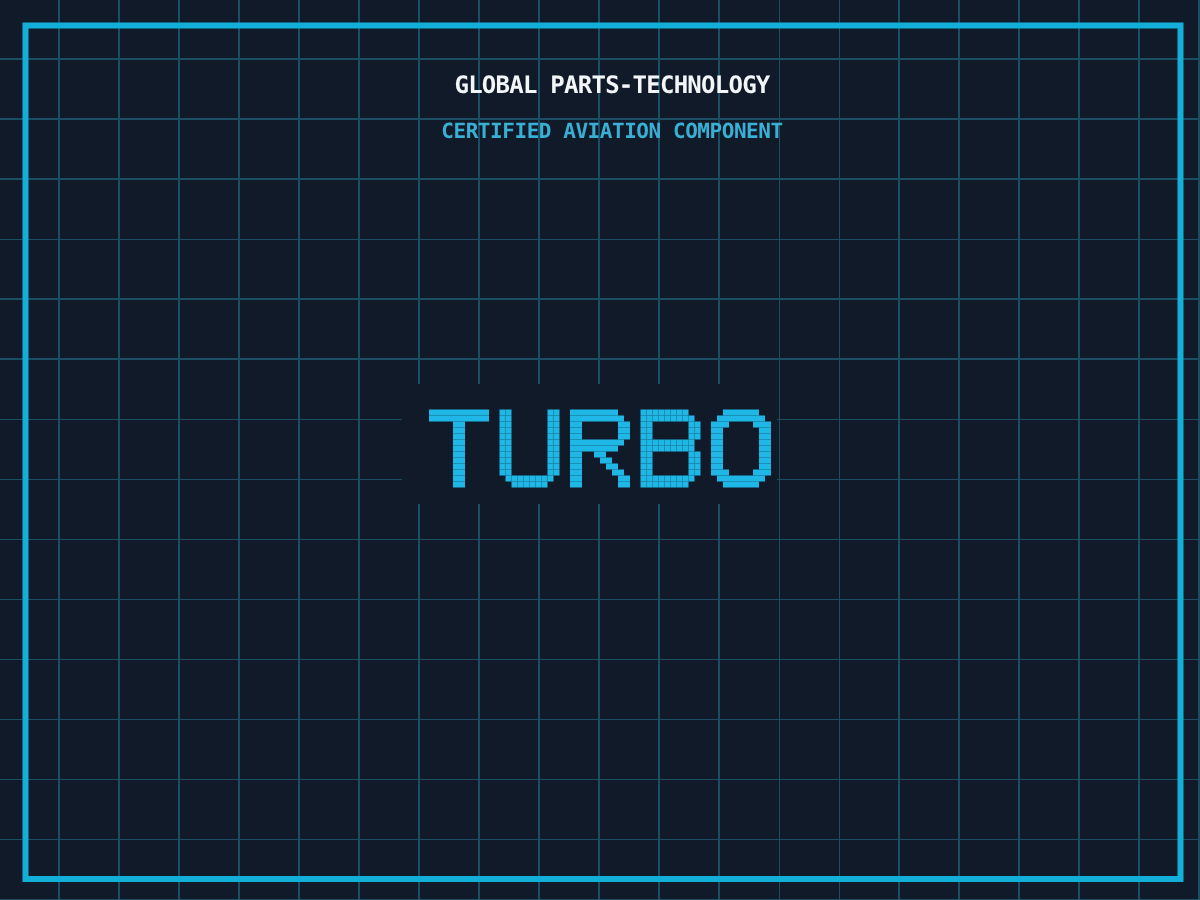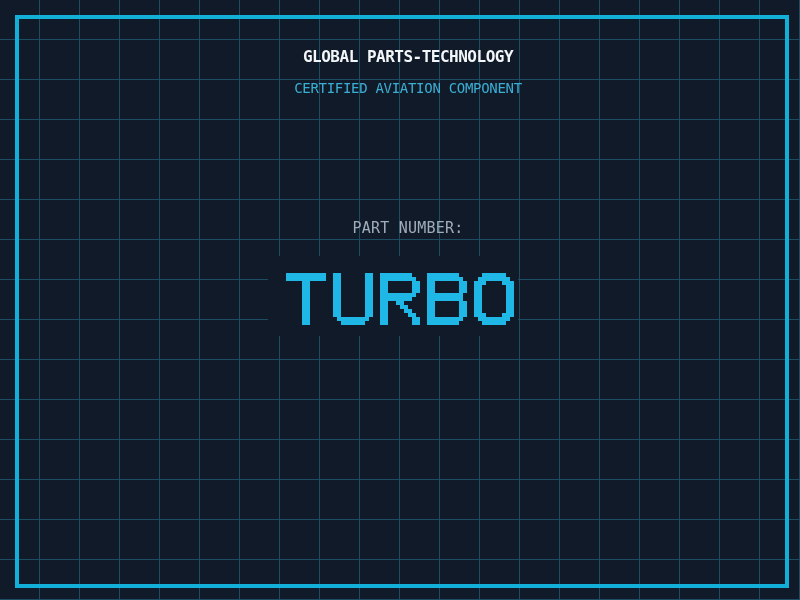--- a/index.html
+++ b/index.html
@@ -24,20 +24,21 @@
     border:4px solid var(--frame,#12b0d9);box-sizing:border-box;
   }
   .text{position:absolute;left:16px;right:0;text-align:center;white-space:pre;line-height:1.15;}
   .brand{
     top:48px;font-size:16px;font-weight:bold;letter-spacing:-0.5px;
     color:var(--brand-color,#f2f6f8);
   }
   .tagline{
     top:80px;font-size:14px;letter-spacing:-0.3px;
     color:var(--tagline-color,#3aafd4);
+    font-weight:bold;
   }
   .part-label{
     top:220px;font-size:15px;letter-spacing:0.2px;
     color:var(--part-label-color,#9fadb9);
   }
   .part-number{
     position:absolute;left:0;right:0;top:273px;height:52px;
     display:flex;justify-content:center;align-items:flex-start;gap:7px;
   }
   .pxletter{position:relative;width:40px;height:52px;}
@@ -54,21 +55,20 @@
 <body>
 
 <div class="stage">
   <div class="grid"></div>
   <div class="cover"></div>
   <div class="frame"></div>
 
   <div class="text brand">GLOBAL PARTS-TECHNOLOGY</div>
   <div class="text tagline">CERTIFIED AVIATION COMPONENT</div>
 
-  <div class="text part-label">PART NUMBER:</div>
   <div class="part-number">
       <div class="pxletter">
         <i style="left: 0px; top: 0px;"></i>
         <i style="left: 4px; top: 0px;"></i>
         <i style="left: 8px; top: 0px;"></i>
         <i style="left: 12px; top: 0px;"></i>
         <i style="left: 16px; top: 0px;"></i>
         <i style="left: 20px; top: 0px;"></i>
         <i style="left: 24px; top: 0px;"></i>
         <i style="left: 28px; top: 0px;"></i>

